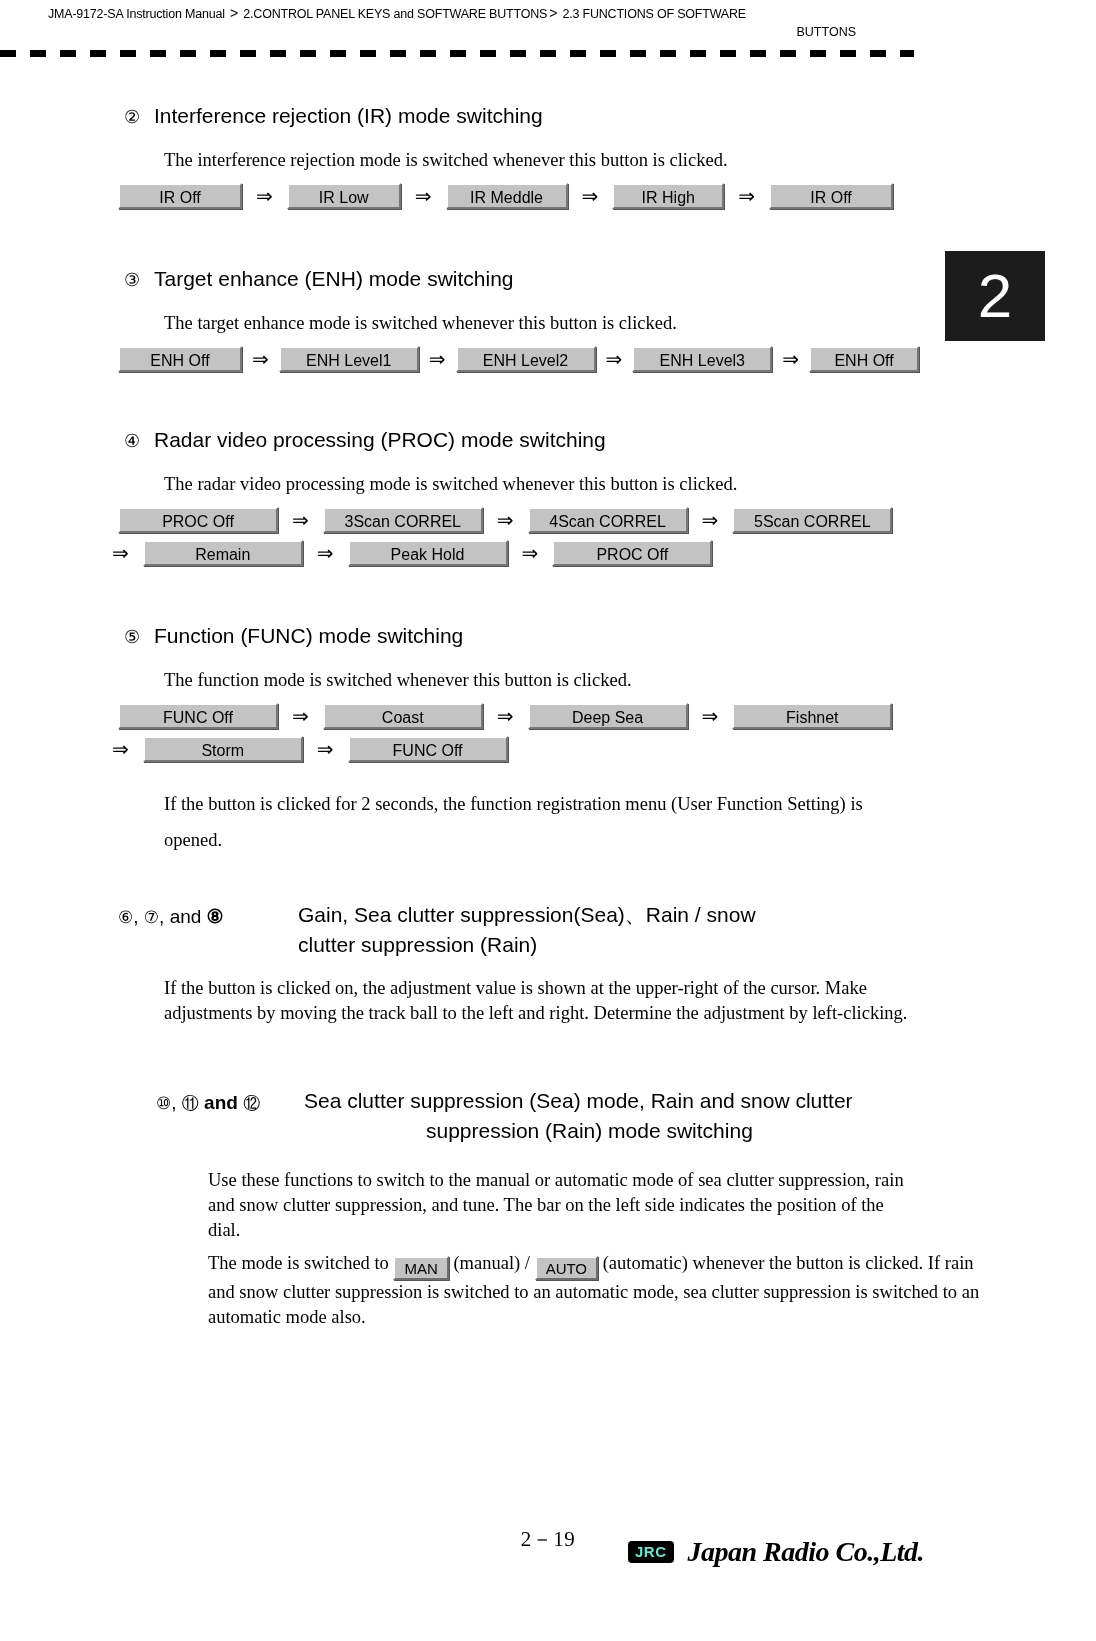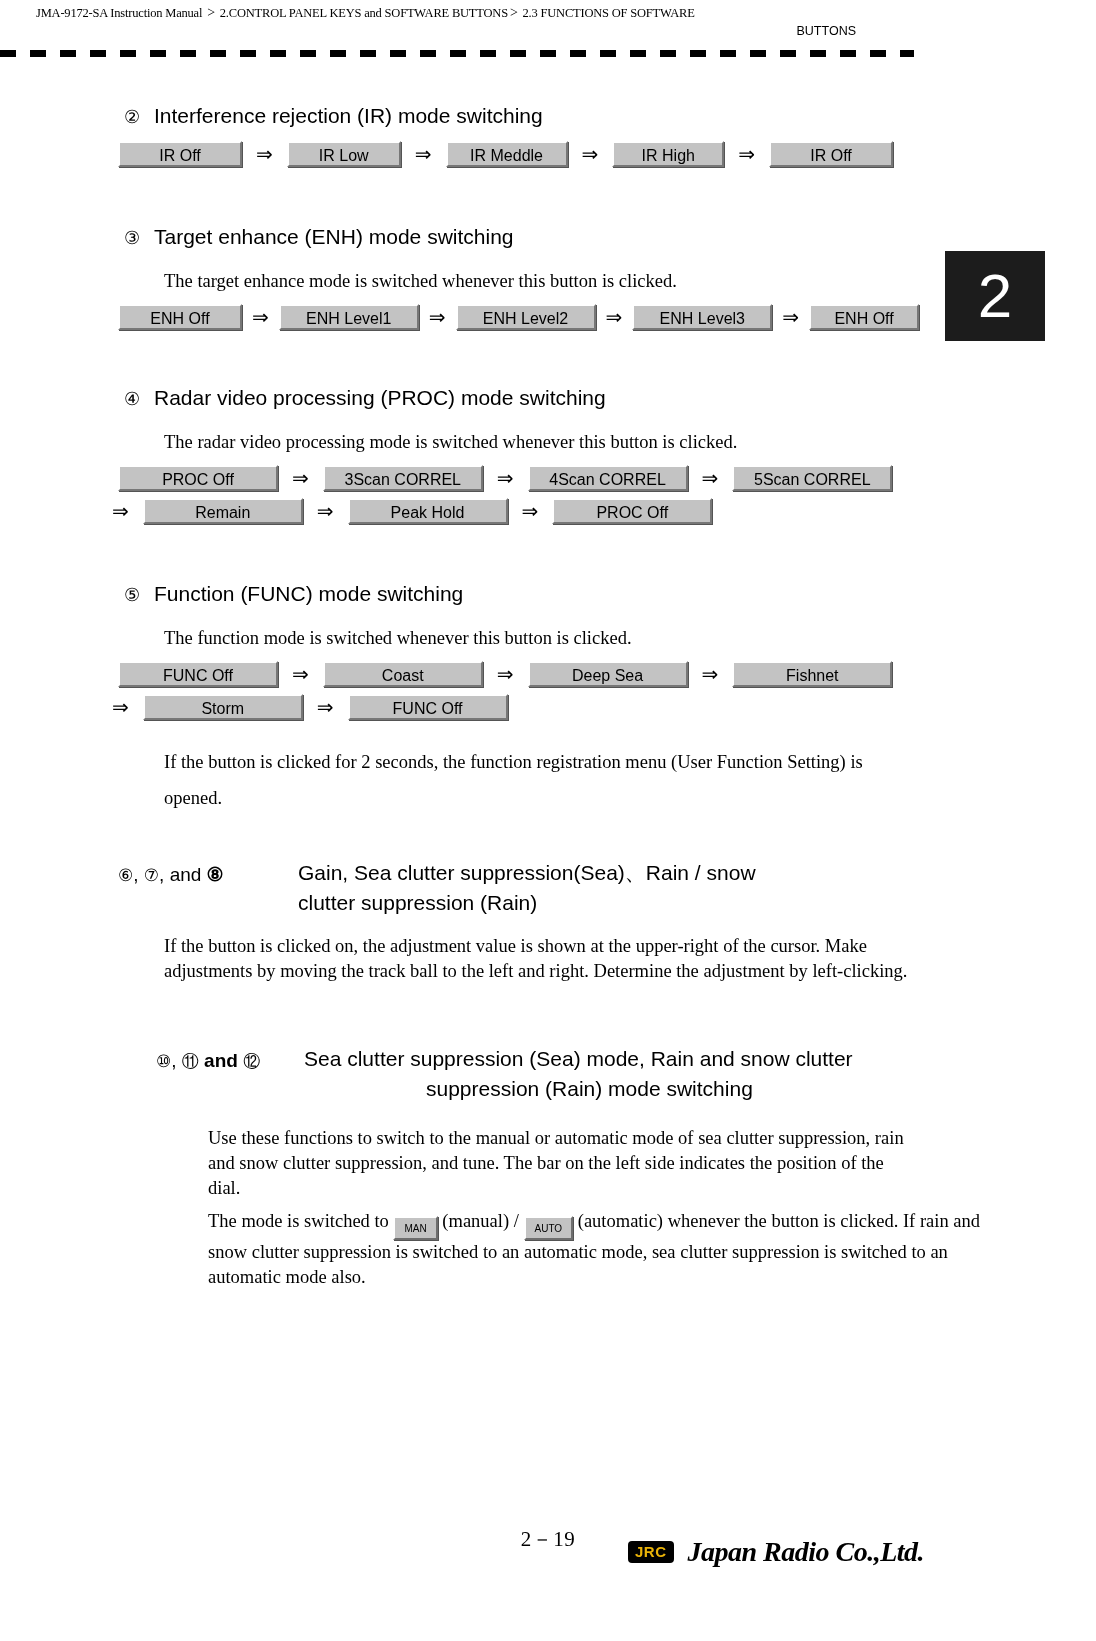--- a/index.html
+++ b/index.html
@@ -18,25 +18,25 @@
 
   
   .page-header {
     position: absolute;
     top: 0;
     left: 0;
     width: 1096px;
     height: 44px;
   }
   .breadcrumb {
-    font-family: Liberation Serif, serif;
+    font-family: Liberation Sans, sans-serif;
     font-size: 12.5px;
     letter-spacing: -0.2px;
     text-align: left;
-    padding-left: 36px;
+    padding-left: 48px;
     padding-top: 3px;
     line-height: 20px;
     white-space: nowrap;
   }
   .breadcrumb .sep {
     font-size: 14px;
     padding: 0 2px;
   }
   .breadcrumb-second {
     font-family: "Liberation Sans", sans-serif;
@@ -149,21 +149,21 @@
   
   .btn-inline {
     display: inline-block;
     background: #c3c3c3;
     border-top: 2px solid #ffffff;
     border-left: 2px solid #ffffff;
     border-right: 2px solid #6e6e6e;
     border-bottom: 2px solid #6e6e6e;
     box-shadow: 1px 1px 0 0 #545454;
     font-family: "Liberation Sans", sans-serif;
-    font-size: 10px;
+    font-size: 15px;
     line-height: 22px;
     height: 24px;
     padding: 0 9px;
     text-align: center;
     vertical-align: -5px;
     box-sizing: border-box;
   }
 
   
   .footer { position: absolute; left: 0; top: 1525px; width: 1096px; }
@@ -176,21 +176,21 @@
   }
   .logo-area {
     position: absolute;
     top: 1536px;
     left: 628px;
     display: flex;
     align-items: center;
   }
   .jrc-box {
     background: #000000;
-    color: #eab308;
+    color: #5eead4;
     font-family: "Liberation Sans", sans-serif;
     font-weight: bold;
     font-size: 15px;
     border-radius: 4px;
     padding: 2px 7px 3px 7px;
     letter-spacing: 0.5px;
   }
   .jrc-name {
     font-family: "Liberation Serif", serif;
     font-style: italic;
@@ -240,20 +240,21 @@
 <div class="header-rule"></div>
 
 <div class="chapter-tab">2</div>
 
 <div class="content">
 
   <div class="section" style="margin-top:6px;">
     <div class="sec-head">
       <span class="num circ">②</span><span>Interference rejection (IR) mode switching</span>
     </div>
+    <div class="sec-body">The interference rejection mode is switched whenever this button is clicked.</div>
     <div class="btnrow" style="margin-left:118px;">
       <div class="btn3d" style="width:124px">IR Off</div>
       <div class="arrow">⇒</div>
       <div class="btn3d" style="width:114px">IR Low</div>
       <div class="arrow">⇒</div>
       <div class="btn3d" style="width:122px">IR Meddle</div>
       <div class="arrow">⇒</div>
       <div class="btn3d" style="width:112px">IR High</div>
       <div class="arrow">⇒</div>
       <div class="btn3d" style="width:124px">IR Off</div>

